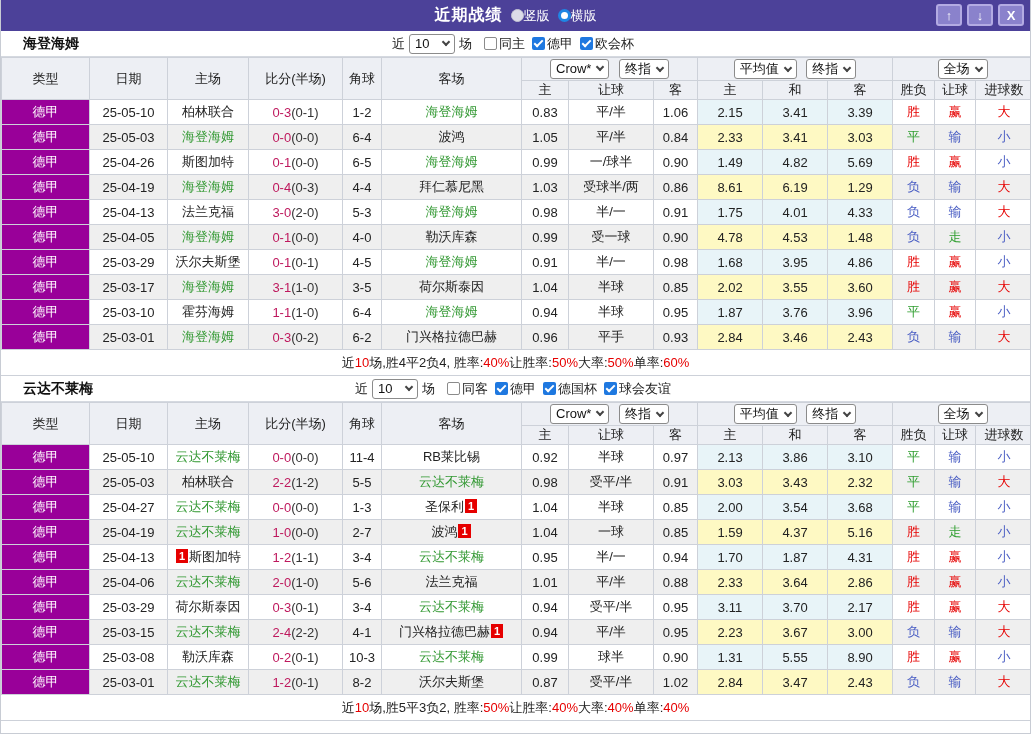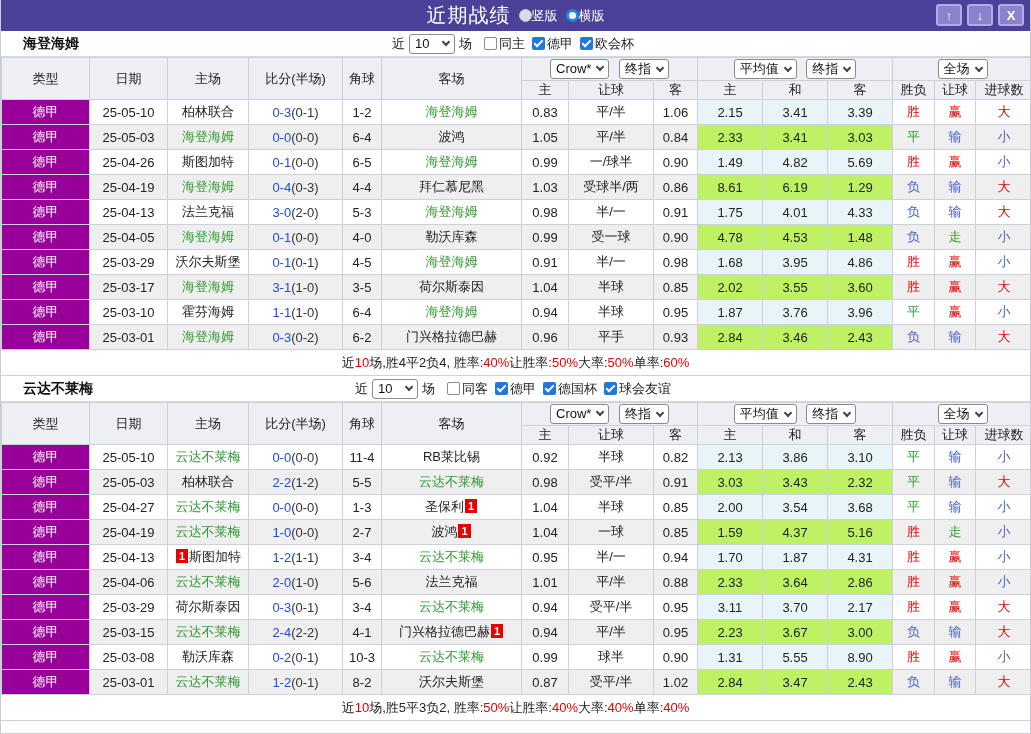--- a/index.html
+++ b/index.html
@@ -3,21 +3,21 @@
 <meta charset="utf-8">
 <style>
   * { box-sizing: border-box; }
   html,body { margin:0; padding:0; background:#fff; }
   body { font-family:"Liberation Sans","DejaVu Sans",sans-serif; font-size:13px; color:#222; }
   .app { width:1031px; height:734px; margin:0 auto; border:1px solid #c8ccd4; border-top:none; overflow:hidden; background:#fff; }
 
   
   .titlebar { position:relative; height:31px; background:#4c4199; display:flex; align-items:center; justify-content:center; }
   .tb-center { display:flex; align-items:center; gap:8px; color:#fff; }
-  .tb-title { font-size:20px; font-weight:normal; letter-spacing:1px; }
+  .tb-title { font-size:16px; font-weight:bold; letter-spacing:1px; }
   .radio-group { display:flex; align-items:center; gap:0; cursor:default; }
   .radio { display:inline-block; border-radius:50%; }
   .radio.off { width:13px; height:13px; background:#dcdce8; border:1px solid #c4c4d4; }
   .radio.on  { width:13px; height:13px; background:#fff; border:3px solid #1f86e4; }
   .radio-label { color:#fff; font-size:13px; }
   .tb-btns { position:absolute; right:6px; top:4px; display:flex; gap:5px; }
   .tb-btn { width:26px; height:22px; background:#8a82cc; border:2px solid #b3abe3; border-radius:3px; color:#fff; font-weight:bold; font-size:13px; line-height:17px; text-align:center; padding:0; cursor:pointer; }
 
   
   .sec-row { position:relative; height:26px; display:flex; align-items:center; justify-content:center; background:#fff; border-bottom:1px solid #d5d9e0; }
@@ -37,24 +37,24 @@
   table { width:1031px; border-collapse:collapse; table-layout:fixed; }
   th, td { border:1px solid #cdd1d9; text-align:center; padding:0; overflow:hidden; white-space:nowrap; }
   thead th { background:#edeff4; font-weight:normal; color:#222; }
   .hr1 th { height:23px; }
   .hr2 th { height:19px; }
   .hgroup { }
   .hgroup .fselect { margin:0 3px; }
   tbody td { height:25px; font-size:13px; background:#fff; }
   tr.r-even td { background:#efefef; }
   tbody td.avg { background:#e8f4f8; }
-  tr.r-even td.avg { background:#bef264; }
+  tr.r-even td.avg { background:#fef9c3; }
   td.league { background:#990099 !important; color:#fff; }
   .hl { color:#339933; }
-  .ft { color:#1d4ed8; }
+  .ft { color:#be185d; }
   .ht { color:#333; }
   .c-red { color:#e60000; }
   .c-green { color:#2f9e2f; }
   .c-blue { color:#4a5ec4; }
   .rc { display:inline-block; background:#e60000; color:#fff; font-size:11px; font-weight:bold; line-height:14px; padding:0 3px; margin:0 1px; vertical-align:1px; }
 
   
   .summary { height:26px; display:flex; align-items:center; justify-content:center; border-bottom:1px solid #cdd1d9; font-size:13px; }
   .sum-dark { color:#222; }
   .sum-red { color:#e60000; }
@@ -445,21 +445,21 @@
       <tbody>
           <tr class="r-odd">
     <td class="league">德甲</td>
     <td>25-05-10</td>
     <td><span class="hl">云达不莱梅</span></td>
     <td><span class="ft">0-0</span><span class="ht">(0-0)</span></td>
     <td>11-4</td>
     <td><span>RB莱比锡</span></td>
     <td>0.92</td>
     <td>半球</td>
-    <td>0.82</td>
+    <td>0.97</td>
     <td class="avg">2.13</td>
     <td class="avg">3.86</td>
     <td class="avg">3.10</td>
     <td class="c-green">平</td>
     <td class="c-blue">输</td>
     <td class="c-blue">小</td>
   </tr>
           <tr class="r-even">
     <td class="league">德甲</td>
     <td>25-05-03</td>

